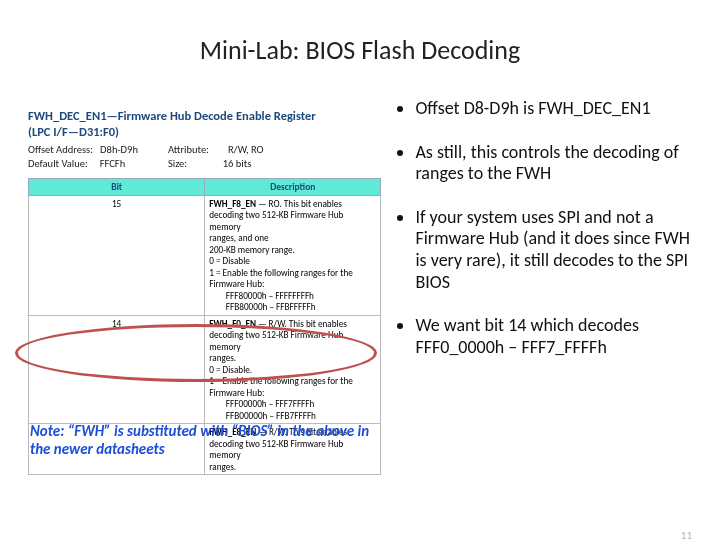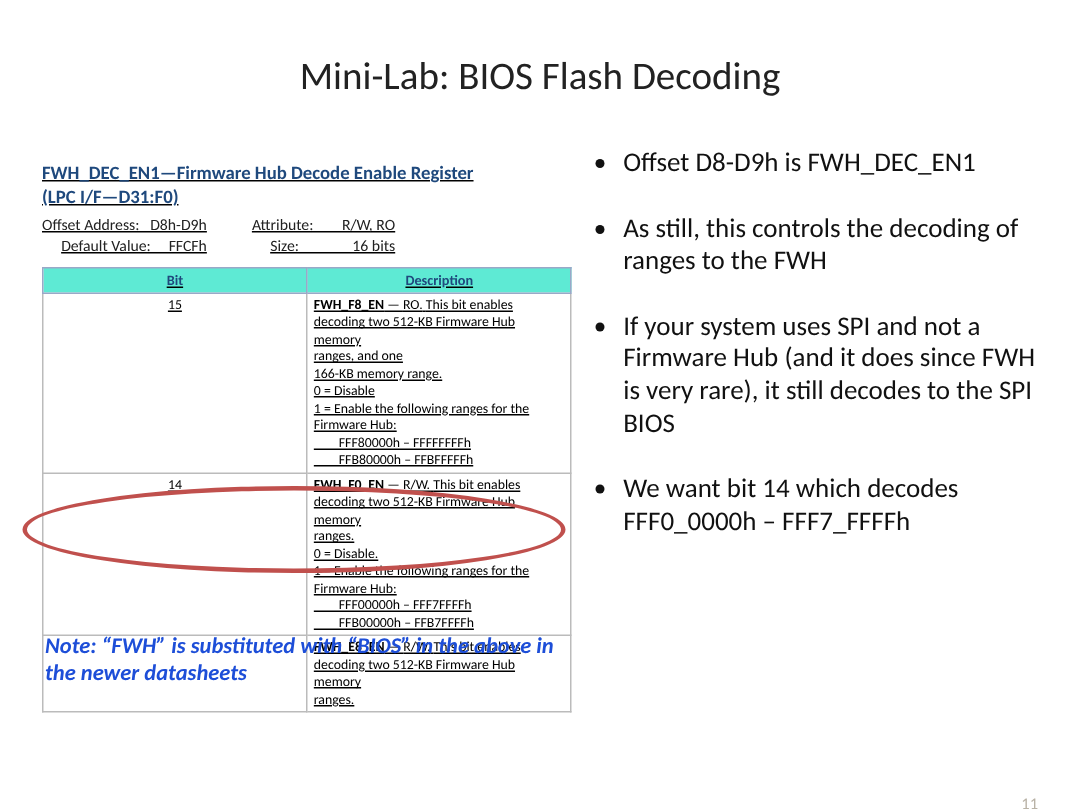--- a/index.html
+++ b/index.html
@@ -15,38 +15,37 @@
   .slide { position: relative; width: 720px; height: 540px; }
   .title {
     text-align: center;
     font-size: 26px;
     font-weight: 400;
     padding-top: 22px;
     color: #222;
     margin-top: 12px;
   }
   .content { display: flex; padding: 10px 28px 0 28px; gap: 16px; }
-  .left { width: 360px; text-decoration: underline; }
+  .left { width: 360px; }
   .right { width: 300px; }
 
   .reg-title {
     color: #1F497D;
     font-weight: 700;
     font-size: 12.5px;
     line-height: 1.25;
     margin-top: 32px;
   }
   .reg-meta {
     display: flex;
     gap: 30px;
     font-size: 10.5px;
     color: #222;
     margin-top: 4px;
     margin-bottom: 6px;
-    text-align: right;
   }
   .meta-col div { line-height: 1.35; white-space: pre; }
 
   table.reg {
     border-collapse: collapse;
     width: 100%;
     font-size: 9.2px;
     table-layout: fixed;
   }
   table.reg th {
@@ -137,21 +136,21 @@
         <tbody>
             <tr>
           <th class="bitn">Bit</th>
           <th>Description</th>
         </tr>
         <tr>
           <td class="bitn">15</td>
           <td class="desc">
             <b>FWH_F8_EN</b> — <span>RO.</span> <span>This bit enables decoding two 512-KB Firmware Hub memory</span><br>
             <span>ranges, and one</span><br>
-            <span>166-KB memory range.</span><br>
+            <span>200-KB memory range.</span><br>
             <span>0 = Disable</span><br>
             <span>1 = Enable the following ranges for the Firmware Hub:</span><br>
             <span style="white-space:pre">        FFF80000h – FFFFFFFFh</span><br>
             <span style="white-space:pre">        FFB80000h – FFBFFFFFh</span>
           </td>
         </tr>
         <tr>
           <td class="bitn">14</td>
           <td class="desc">
             <b>FWH_F0_EN</b> — <span>R/W.</span> <span>This bit enables decoding two 512-KB Firmware Hub memory</span><br>

